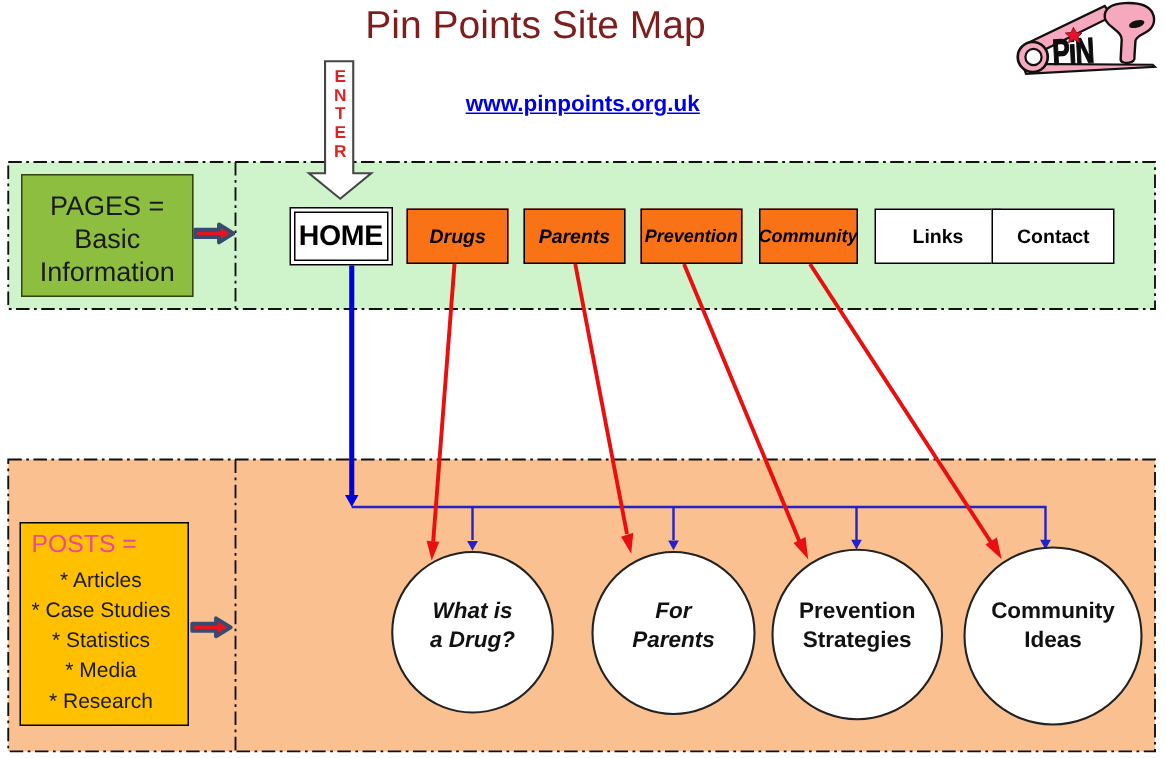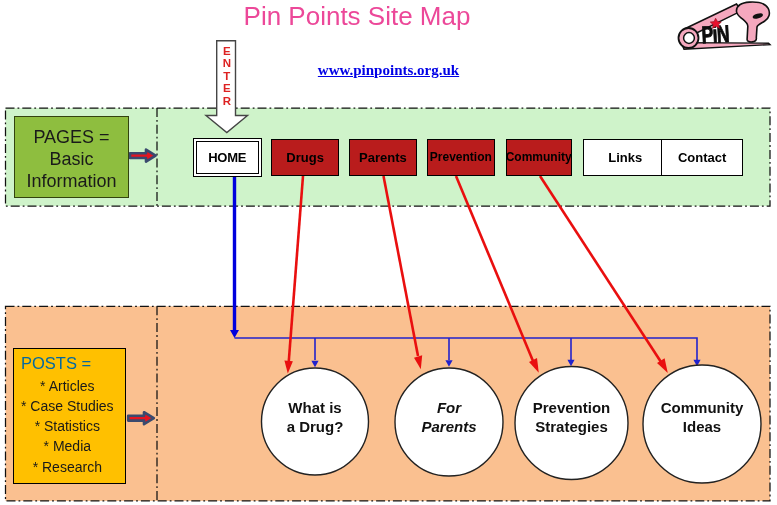--- a/index.html
+++ b/index.html
@@ -1,28 +1,28 @@
 <!DOCTYPE html>
 <html><head>
 <meta charset="utf-8">
 <style>
 html,body{margin:0;padding:0;background:#ffffff;}
 body{width:777px;height:505px;position:relative;overflow:hidden;font-family:"Liberation Sans",sans-serif;}
 .abs{position:absolute;}
 .bx{position:absolute;box-sizing:border-box;border:1.5px solid #000;display:flex;align-items:center;justify-content:center;font-weight:bold;}
-.pink{background:#b91c1c;}
+.pink{background:#f97316;font-style:italic;}
 .white{background:#fff;}
 .ctext{position:absolute;text-align:center;font-weight:bold;font-size:15px;line-height:19.3px;color:#111;}
 </style>
 </head>
 <body>
 
-<div class="abs" style="left:0;top:1px;width:714px;text-align:center;font-size:26px;color:#ec4899;">Pin&nbsp;Points Site Map</div>
+<div class="abs" style="left:0;top:1px;width:714px;text-align:center;font-size:26px;color:#7f1d1d;">Pin&nbsp;Points Site Map</div>
 
-<div class="abs" style="left:0;top:61px;width:777px;text-align:center;font-size:15px;font-weight:bold;color:#0000E6;"><span style="text-decoration:underline;font-family:Liberation Serif, serif;">www.pinpoints.org.uk</span></div>
+<div class="abs" style="left:0;top:61px;width:777px;text-align:center;font-size:15px;font-weight:bold;color:#0000E6;"><span style="text-decoration:underline;">www.pinpoints.org.uk</span></div>
 
 <svg class="abs" style="left:0;top:0;transform:translateZ(0);" width="777" height="505" viewBox="0 0 777 505">
 
   <rect x="5.5" y="108" width="764.5" height="98" fill="#CFF3CA"></rect>
   <rect x="5.5" y="108" width="764.5" height="98" fill="none" stroke="#111" stroke-width="1.25" stroke-dasharray="9 3 1.8 3"></rect>
   <line x1="157" y1="108" x2="157" y2="206" stroke="#111" stroke-width="1.25" stroke-dasharray="9 3 1.8 3"></line>
 
   <rect x="5.5" y="306.3" width="764.5" height="194.6" fill="#FAC090"></rect>
   <rect x="5.5" y="306.3" width="764.5" height="194.6" fill="none" stroke="#111" stroke-width="1.25" stroke-dasharray="9 3 1.8 3"></rect>
   <line x1="157" y1="306.3" x2="157" y2="500.9" stroke="#111" stroke-width="1.25" stroke-dasharray="9 3 1.8 3"></line>
@@ -94,29 +94,29 @@
     </g>
 
     <path d="M 715.6,18.2 L 717.6,21.7 L 721.3,22 L 718.7,24.6 L 719.6,28.4 L 715.9,26.3 L 712.4,28.5 L 713.1,24.6 L 710.2,22 L 714.1,21.6 Z" fill="#E8112D" stroke="#8e0e1e" stroke-width="0.6"></path>
   </g>
 </svg>
 
 <div class="abs" style="left:14px;top:116px;width:115px;height:82px;background:#8EBE3F;border:1.6px solid #33430f;box-sizing:border-box;"></div>
 <div class="abs" style="left:14px;top:125.9px;width:115px;text-align:center;font-size:18px;line-height:22px;color:#1a1a1a;">PAGES =<br>Basic<br>Information</div>
 
 <div class="abs" style="left:12.5px;top:347.5px;width:113px;height:136px;background:#FFC000;border:1.5px solid #000;box-sizing:border-box;"></div>
-<div class="abs" style="left:21px;top:354px;font-size:16.5px;color:#0369a1;">POSTS =</div>
+<div class="abs" style="left:21px;top:354px;font-size:16.5px;color:#ec4899;">POSTS =</div>
 <div class="abs" style="left:21px;top:375.8px;font-size:14px;line-height:20.2px;color:#1a1a1a;text-align:center;">* Articles<br>* Case Studies<br>* Statistics<br>* Media<br>* Research</div>
 
 <div class="abs" style="left:192.5px;top:138px;width:69.5px;height:39px;background:#fff;border:1px solid #000;box-sizing:border-box;"></div>
-<div class="abs" style="left:195.5px;top:141px;width:63.5px;height:33px;background:#fff;border:1px solid #000;box-sizing:border-box;display:flex;align-items:center;justify-content:center;font-weight:bold;font-size:13px;letter-spacing:-0.2px;">HOME</div>
+<div class="abs" style="left:195.5px;top:141px;width:63.5px;height:33px;background:#fff;border:1px solid #000;box-sizing:border-box;display:flex;align-items:center;justify-content:center;font-weight:bold;font-size:19px;letter-spacing:-0.2px;">HOME</div>
 
 <div class="bx pink" style="left:271px;top:138.8px;width:68.3px;height:37px;font-size:13px;">Drugs</div>
 <div class="bx pink" style="left:348.8px;top:138.8px;width:68.3px;height:37px;font-size:13px;">Parents</div>
 <div class="bx pink" style="left:426.9px;top:138.8px;width:67.8px;height:37px;font-size:12px;">Prevention</div>
 <div class="bx pink" style="left:505.6px;top:138.8px;width:66.1px;height:37px;font-size:12px;">Community</div>
 <div class="bx white" style="left:582.8px;top:138.8px;width:85px;height:37px;font-size:13px;">Links</div>
 <div class="bx white" style="left:661.2px;top:138.8px;width:82px;height:37px;font-size:13px;">Contact</div>
 
-<div class="ctext" style="left:265px;top:397.7px;width:100px;">What is<br>a Drug?</div>
+<div class="ctext" style="left:265px;top:397.7px;width:100px;font-style:italic;">What is<br>a Drug?</div>
 <div class="ctext" style="left:399px;top:397.7px;width:100px;font-style:italic;">For<br>Parents</div>
 <div class="ctext" style="left:521px;top:397.7px;width:101px;">Prevention<br>Strategies</div>
 <div class="ctext" style="left:652px;top:397.7px;width:100px;">Community<br>Ideas</div>
 
 </body></html>

